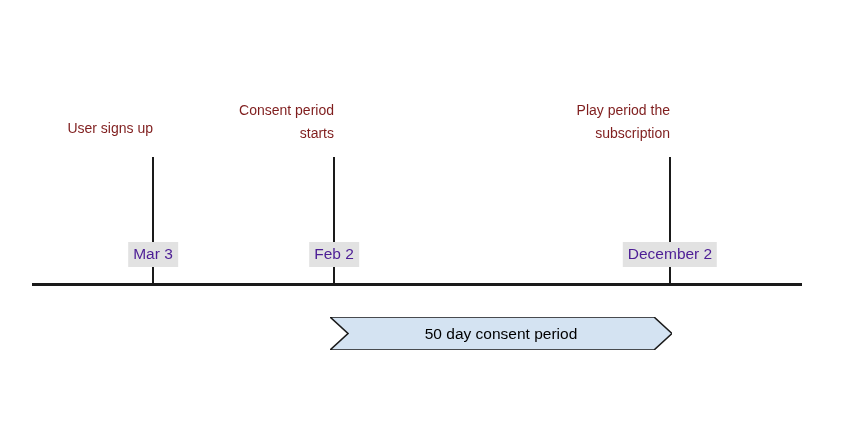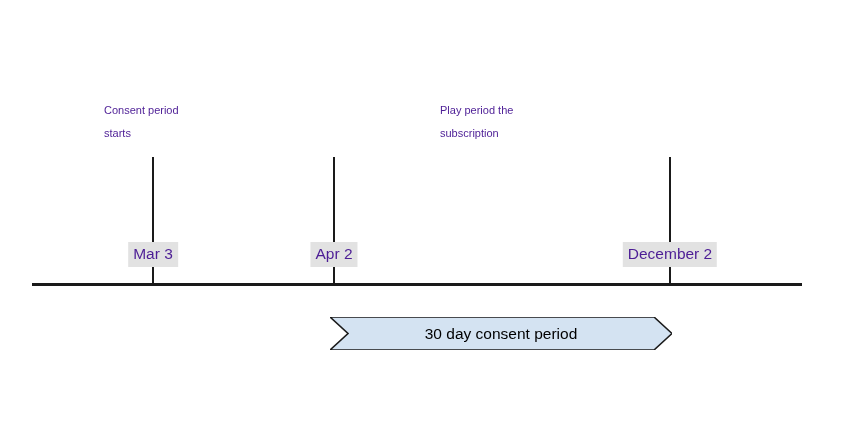--- a/index.html
+++ b/index.html
@@ -37,24 +37,24 @@
     width: 2px;
     background: #1a1a1a;
     left: -1px;
   }
   .event-label {
     position: absolute;
     left: 0;
     transform: translateX(-50%);
     width: 230px;
     margin-left: -115px;
-    text-align: left;
-    font-size: 11px;
+    text-align: right;
+    font-size: 14px;
     line-height: 23px;
-    color: #4c1d95;
+    color: #7f1d1d;
     white-space: pre-line;
   }
   .event-date {
     position: absolute;
     left: 0;
     transform: translateX(-50%);
     white-space: nowrap;
     background: #e2e2e2;
     font-size: 15.5px;
     line-height: 22px;
@@ -95,30 +95,30 @@
   <div id="events-layer">
       <div class="event" style="left: 153px;">
         <div class="event-stem" style="top: 157px; height: 126px;"></div>
         <div class="event-label" style="top: 117px;">User signs up</div>
         <div class="event-date" style="top: 242px; background: rgb(226, 226, 226);">Mar 3</div>
       </div>
       <div class="event" style="left: 334px;">
         <div class="event-stem" style="top: 157px; height: 126px;"></div>
         <div class="event-label" style="top: 99px;">Consent period
 starts</div>
-        <div class="event-date" style="top: 242px; background: rgb(226, 226, 226);">Apr 2</div>
+        <div class="event-date" style="top: 242px; background: rgb(226, 226, 226);">Feb 2</div>
       </div>
       <div class="event" style="left: 670px;">
         <div class="event-stem" style="top: 157px; height: 126px;"></div>
         <div class="event-label" style="top: 99px;">Play period the
 subscription</div>
         <div class="event-date" style="top: 242px; background: rgb(226, 226, 226);">December 2</div>
       </div>
     </div>
 
   <div class="banner" id="banner" style="left: 330px; top: 317px; width: 342px; height: 33px;">
     <svg id="banner-shape" viewBox="0 0 342 33" preserveAspectRatio="none">
       <polygon id="banner-poly" points="0,0 324,0 342,16.5 324,33 0,33 18,16.5" fill="#d4e3f2" stroke="#1a1a1a" stroke-width="1.6" stroke-linejoin="miter" vector-effect="non-scaling-stroke"></polygon>
     </svg>
-    <span class="banner-text">30 day consent period</span>
+    <span class="banner-text">50 day consent period</span>
   </div>
 
 </div>
 
 </body></html>

